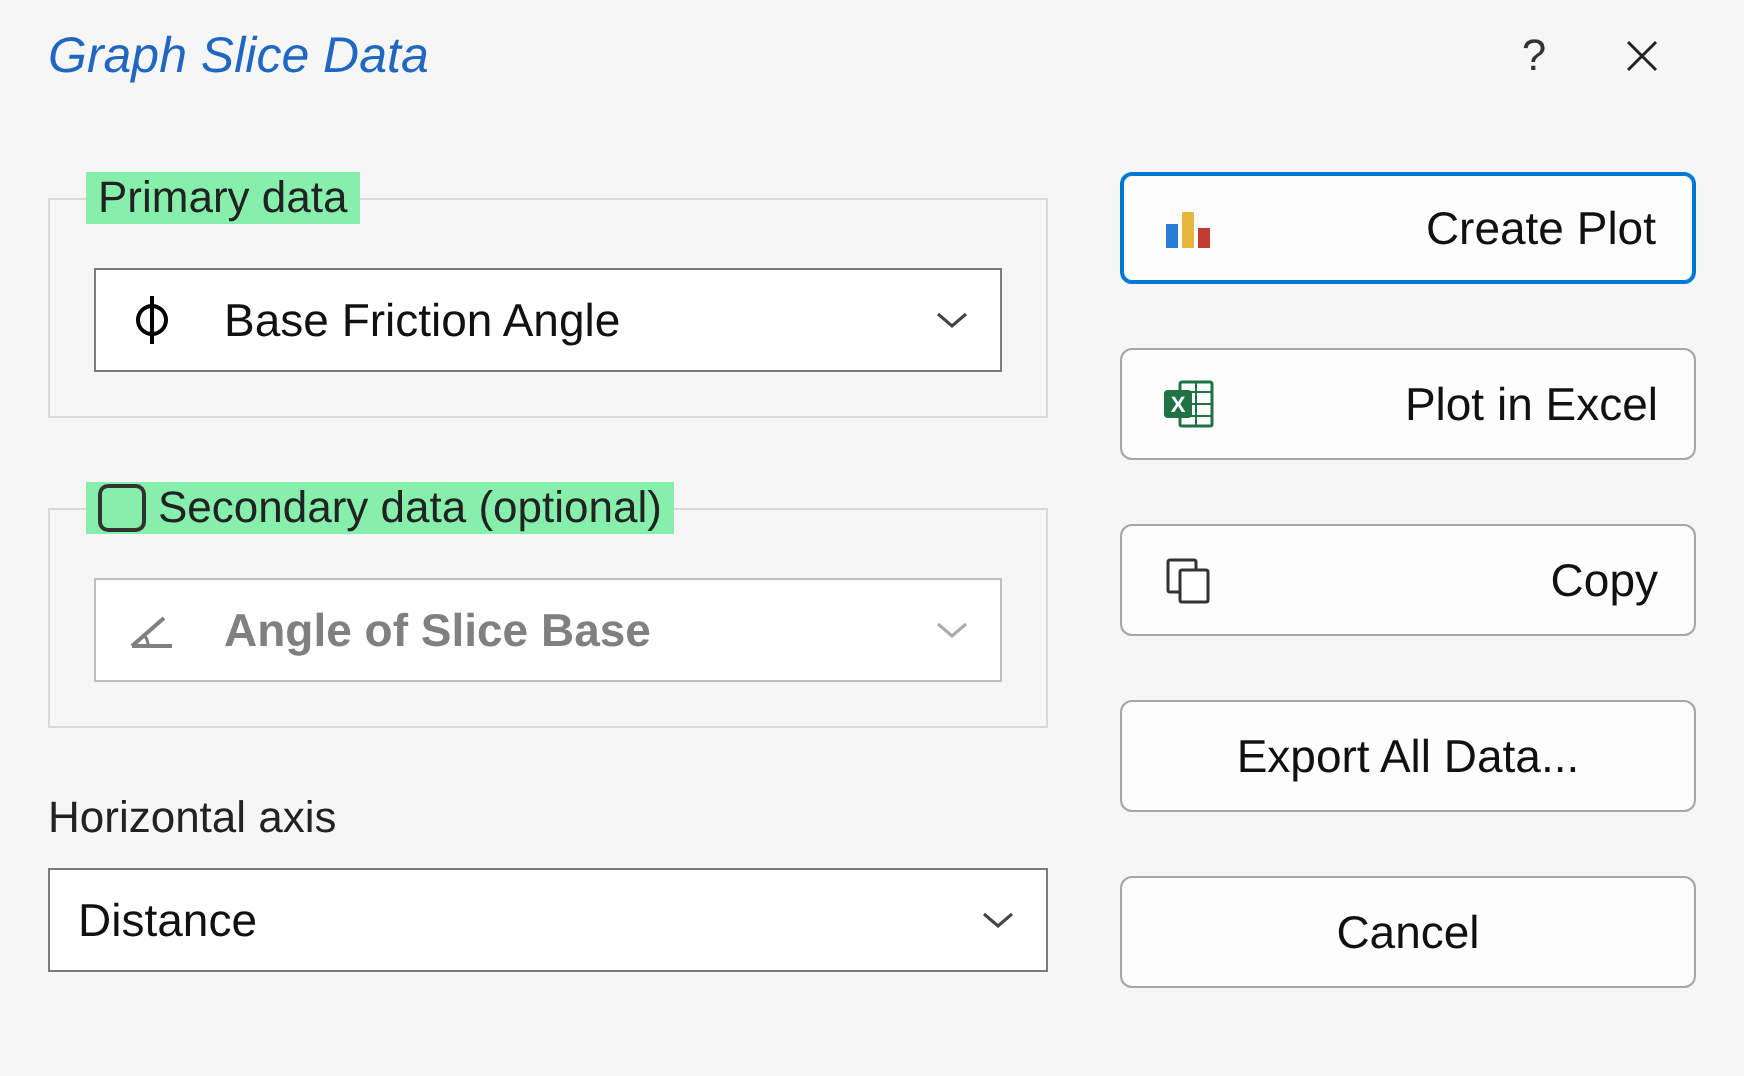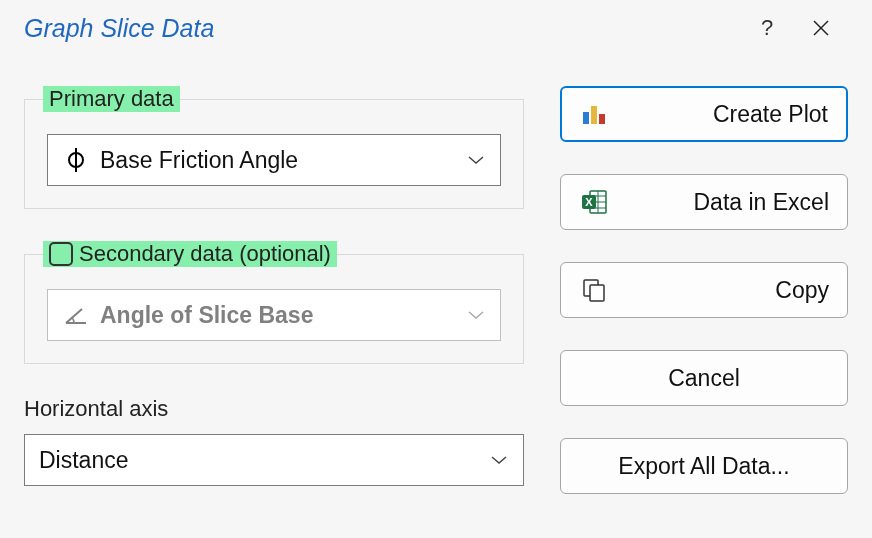--- a/index.html
+++ b/index.html
@@ -57,20 +57,21 @@
   .combo {
     height:52px;
     border:1px solid #7b7b7b;
     background:#fff;
     display:flex;
     align-items:center;
     padding:0 14px 0 14px;
     font-size:23px;
     color:#111;
     position:relative;
+    gap:12px;
   }
   .combo.disabled { color:#808080; border-color:#bfbfbf;font-weight:bold; }
   .combo .combo-icon { width:28px; display:flex; align-items:center; justify-content:center; margin-right:10px; }
   .combo .chev {
     position:absolute; right:14px; top:50%; transform:translateY(-50%);
     width:20px; height:20px; display:flex; align-items:center; justify-content:center;
   }
   .group.plain { border:none; padding:0; }
   .group.plain .label {
     font-size:22px;
@@ -198,34 +199,34 @@
         <svg width="28" height="26" viewBox="0 0 28 26">
           <rect x="10" y="2" width="16" height="22" rx="1" fill="#fff" stroke="#1f7244" stroke-width="1.5"></rect>
           <line x1="10" y1="7" x2="26" y2="7" stroke="#1f7244" stroke-width="1"></line>
           <line x1="10" y1="13" x2="26" y2="13" stroke="#1f7244" stroke-width="1"></line>
           <line x1="10" y1="19" x2="26" y2="19" stroke="#1f7244" stroke-width="1"></line>
           <line x1="18" y1="2" x2="18" y2="24" stroke="#1f7244" stroke-width="1"></line>
           <rect x="2" y="6" width="14" height="14" rx="2" fill="#1f7244"></rect>
           <text x="9" y="17" font-size="11" font-weight="bold" fill="#fff" text-anchor="middle" font-family="Arial">X</text>
         </svg>
       </span>
-      <span class="btn-label">Data in Excel</span>
+      <span class="btn-label">Plot in Excel</span>
     </div>
 
     <div class="btn">
       <span class="btn-icon">
         <svg width="26" height="26" viewBox="0 0 26 26">
           <rect x="3" y="3" width="14" height="16" rx="1" fill="#fff" stroke="#333" stroke-width="1.5"></rect>
           <rect x="9" y="8" width="14" height="16" rx="1" fill="#fff" stroke="#333" stroke-width="1.5"></rect>
         </svg>
       </span>
       <span class="btn-label">Copy</span>
     </div>
 
     <div class="btn no-icon">
+      <span class="btn-label">Export All Data...</span>
+    </div>
+
+    <div class="btn no-icon">
       <span class="btn-label">Cancel</span>
-    </div>
-
-    <div class="btn no-icon">
-      <span class="btn-label">Export All Data...</span>
     </div>
   </div>
 </div>
 
 </body></html>

